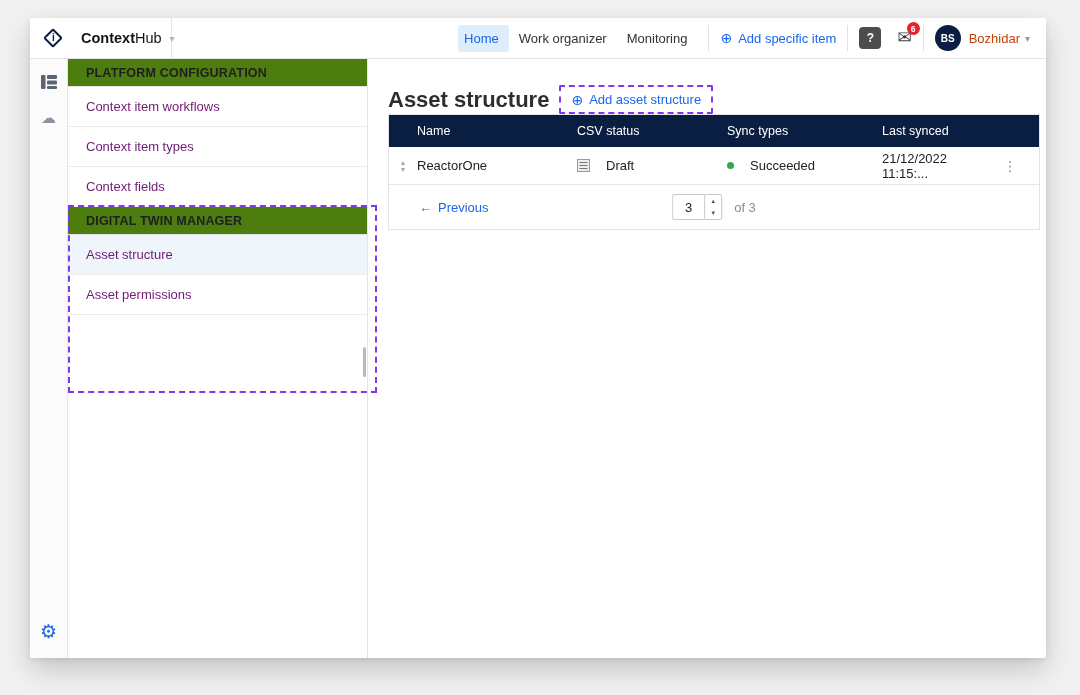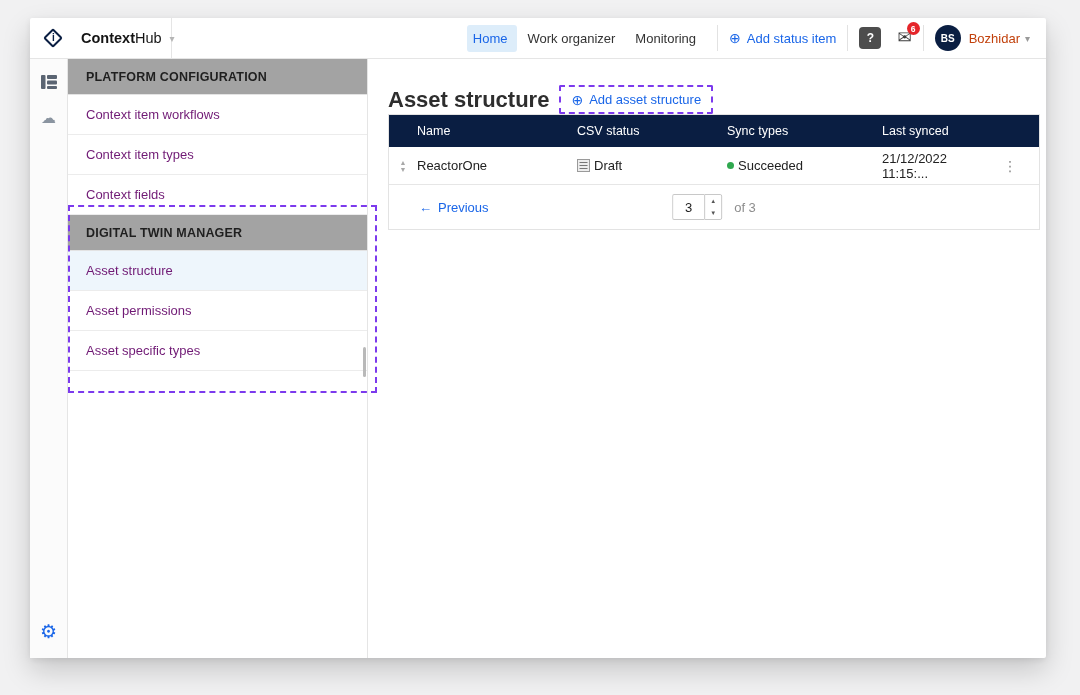--- a/index.html
+++ b/index.html
@@ -40,42 +40,42 @@
   
   .appbody { flex:1; display:flex; min-height:0; }
   .rail { width:38px; border-right:1px solid #e5e5e5; background:#fbfbfb; display:flex; flex-direction:column; align-items:center; padding-top:10px; }
   .rail-btn { width:26px; height:26px; display:flex; align-items:center; justify-content:center; margin-bottom:9px; border-radius:3px; cursor:pointer; }
   .cloud-glyph { font-size:15px; color:#8a94a0; line-height:1; }
   .rail-spacer { flex:1; }
   .gear-btn { margin-bottom:14px; cursor:pointer; }
   .gear-glyph { color:#1a66e8; font-size:19px; line-height:1; }
   
   .sidebar { width:300px; border-right:1px solid #e5e5e5; position:relative; background:#fff; }
-  .section-header { height:36px; background:#a3a3a3; border-bottom:1px solid #e3e3e3; display:flex; align-items:center; padding-left:18px; font-size:12.5px; font-weight:bold; color:#1f1f1f; letter-spacing:.2px; }
+  .section-header { height:28px; background:#4d7c0f; border-bottom:1px solid #e3e3e3; display:flex; align-items:center; padding-left:18px; font-size:12.5px; font-weight:bold; color:#1f1f1f; letter-spacing:.2px; }
   .side-item { height:40px; border-bottom:1px solid #ececec; display:flex; align-items:center; padding-left:18px; font-size:13px; color:#701a75; cursor:pointer; background:#fff; }
   .side-item.selected { background:#eef6fc; }
   .annotation-sidebar { position:absolute; left:0; top:146px; width:309px; height:188px; border:2px dashed #7c3aed; pointer-events:none; z-index:6; }
   .scroll-thumb { position:absolute; right:1px; top:288px; width:3px; height:30px; background:#b9b9b9; border-radius:2px; cursor:pointer; }
   
   .main { flex:1; padding:26px 0 0 20px; }
   .title-row { display:flex; align-items:center; gap:4px; }
   .page-title { font-size:22px; font-weight:bold; color:#2e2e2e; margin:0; }
   .add-asset-annotation { border:2px dashed #7c3aed; padding:5px 10px; border-radius:2px; margin-left:6px; }
   .add-asset-link { color:#1a66e8; font-size:13px; display:flex; align-items:center; gap:6px; cursor:pointer; white-space:nowrap; }
   .table { width:652px; border:1px solid #e3e3e3; }
   .thead { display:flex; background:#0a1e42; color:#fff; height:32px; align-items:center; font-size:12.5px; }
   .trow { display:flex; height:38px; align-items:center; border-bottom:1px solid #e6e6e6; font-size:13px; color:#222; background:#fff; }
   .col-handle { width:28px; }
   .col-name { width:160px; }
   .col-csv { width:150px; }
   .col-sync { width:155px; }
   .col-last { width:114px; }
   .col-kebab { width:28px; }
   .handle { display:flex; flex-direction:column; align-items:center; justify-content:center; color:#a8a8a8; font-size:7px; line-height:7px; cursor:grab; }
-  .cell-flex { display:flex; align-items:center; gap:4px; }
+  .cell-flex { display:flex; align-items:center; gap:16px; }
   .dot { width:7px; height:7px; border-radius:50%; background:#2fa84f; flex-shrink:0; }
   .kebab-cell { color:#8a8a8a; font-size:14px; display:flex; justify-content:center; cursor:pointer; }
   .tfoot { height:44px; display:flex; align-items:center; position:relative; font-size:13px; background:#fff; }
   .prev-link { color:#1a66e8; margin-left:30px; cursor:pointer; display:flex; align-items:center; gap:6px; }
   .pager { position:absolute; left:50%; transform:translateX(-50%); display:flex; align-items:center; }
   .page-input { width:32px; height:26px; border:1px solid #c8c8c8; border-right:none; border-radius:2px 0 0 2px; text-align:center; font-size:13px; font-family:inherit; color:#222; outline:none; }
   .stepper { width:18px; height:26px; border:1px solid #c8c8c8; border-radius:0 2px 2px 0; display:flex; flex-direction:column; background:#fff; }
   .step-btn { flex:1; display:flex; align-items:center; justify-content:center; font-size:6px; color:#555; cursor:pointer; line-height:1; }
   .of-label { color:#8d8d8d; margin-left:12px; }
 </style>
@@ -95,21 +95,21 @@
 
     <div class="topnav">
       <span class="nav-link active">Home</span>
       <span class="nav-link">Work organizer</span>
       <span class="nav-link">Monitoring</span>
 
       <span class="sep"></span>
 
       <span class="add-context">
         <span class="icon-plus">⊕</span>
-        <span>Add status item</span>
+        <span>Add specific item</span>
       </span>
 
       <span class="sep"></span>
 
       <span class="help-btn">
           <span>?</span>
         </span>
 
       <span class="mail-wrap">
         <span class="mail-icon">✉</span>
@@ -146,21 +146,20 @@
 
     <div class="sidebar">
       <div class="section-header">PLATFORM CONFIGURATION</div>
       <div class="side-item">Context item workflows</div>
       <div class="side-item">Context item types</div>
       <div class="side-item">Context fields</div>
 
       <div class="section-header">DIGITAL TWIN MANAGER</div>
       <div class="side-item selected">Asset structure</div>
       <div class="side-item">Asset permissions</div>
-      <div class="side-item">Asset specific types</div>
 
       <div class="annotation-sidebar"></div>
       <div class="scroll-thumb"></div>
     </div>
 
     <div class="main">
       <div class="title-row">
         <h1 class="page-title">Asset structure</h1>
         <span class="add-asset-annotation">
           <span class="add-asset-link">

